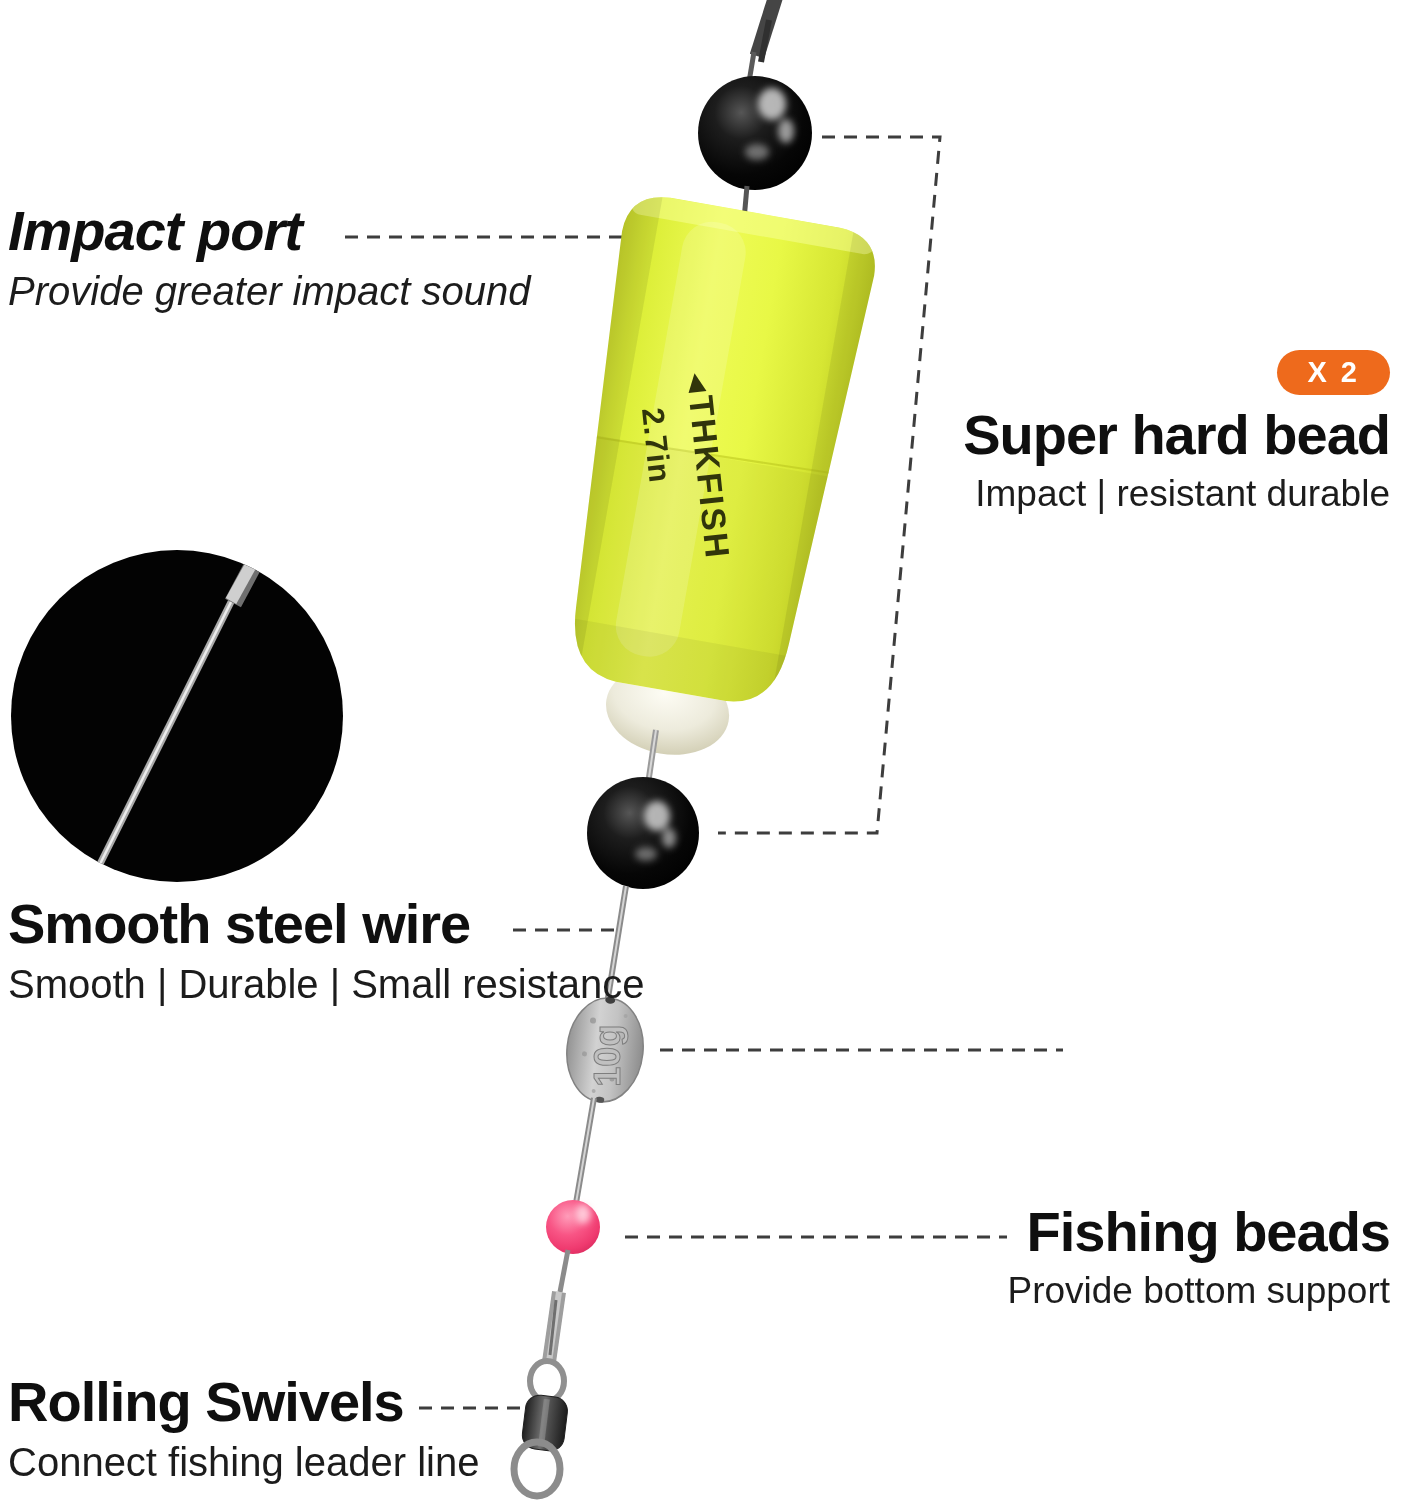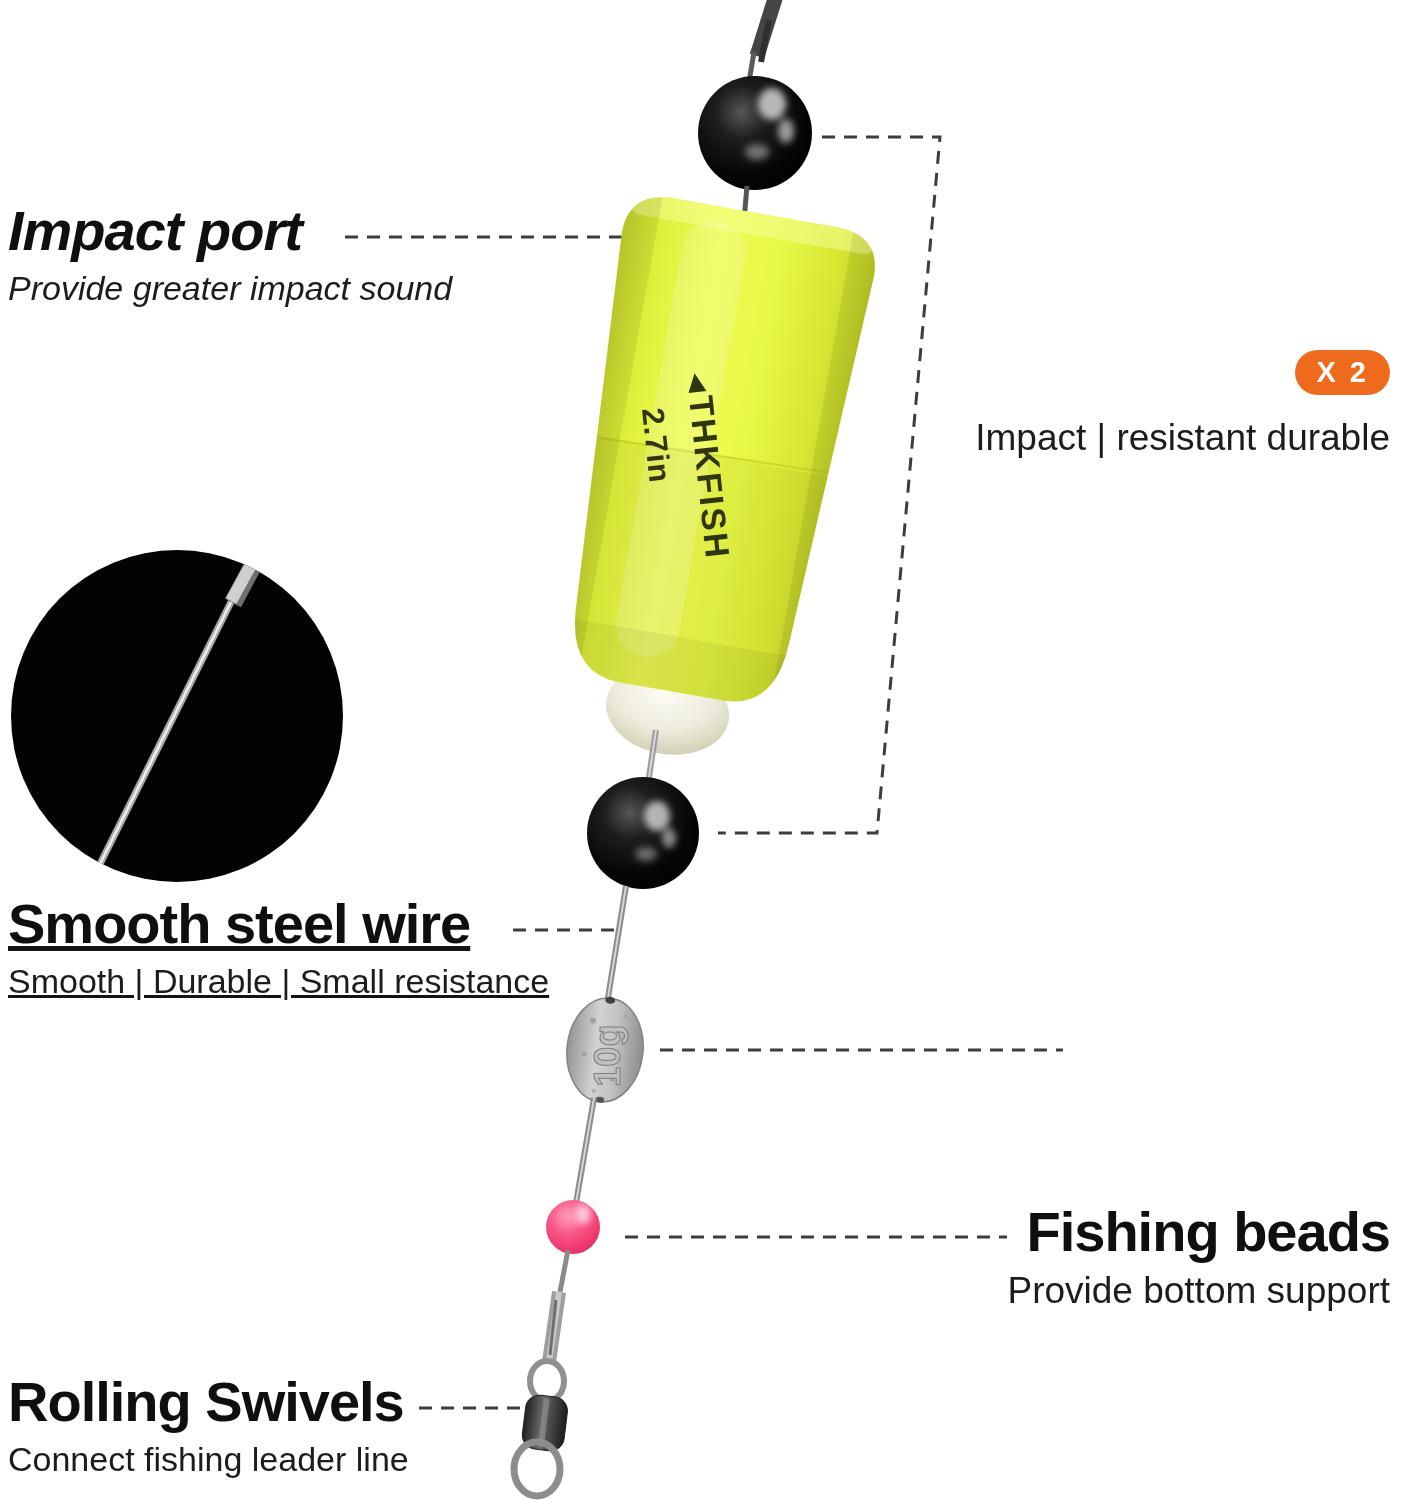--- a/index.html
+++ b/index.html
@@ -3,31 +3,31 @@
 <meta charset="utf-8">
 <style>
   html,body{margin:0;padding:0;background:#fff;}
   .canvas{
     position:relative;width:1403px;height:1500px;background:#ffffff;
     font-family:"Liberation Sans",sans-serif;overflow:hidden;
   }
   .art{position:absolute;left:0;top:0;}
   .lbl{position:absolute;color:#141414;}
   .lbl .title{font-size:56px;font-weight:700;letter-spacing:-1px;line-height:1.0;color:#0f0f0f;white-space:nowrap;}
-  .lbl .sub{font-size:34px;margin-top:10px;color:#1c1c1c;white-space:nowrap;}
+  .lbl .sub{font-size:40px;margin-top:10px;color:#1c1c1c;white-space:nowrap;}
   .lbl.right{text-align:right;}
   .lbl.right .sub{font-size:37px;}
   .badge{
     display:inline-block;background:var(--accent-orange,#ee6a1c);color:#ffffff;
     font-size:29px;font-weight:700;letter-spacing:3px;
-    padding:6px 21px;border-radius:25px;margin-bottom:12px;
+    padding:6px 30px;border-radius:25px;margin-bottom:12px;
   }
   #lbl-impact{left:8px;top:203px;font-style:italic;}
   #lbl-bead{right:13px;top:350px;}
-  #lbl-wire{left:8px;top:896px;text-decoration:underline;}
+  #lbl-wire{left:8px;top:896px;}
   #lbl-weights{right:13px;top:1014px;}
   #lbl-beads{right:13px;top:1204px;}
   #lbl-swivels{left:8px;top:1374px;}
   text{font-family:"Liberation Sans",sans-serif;}
 </style>
 </head>
 <body>
 
 <div class="canvas">
 
@@ -195,20 +195,21 @@
     </g>
   </svg>
 
   <div class="lbl" id="lbl-impact">
     <div class="title">Impact port</div>
     <div class="sub">Provide greater impact sound</div>
   </div>
 
   <div class="lbl right" id="lbl-bead">
     <span class="badge">X 2</span>
+    <div class="title">Super hard bead</div>
     <div class="sub">Impact | resistant durable</div>
   </div>
 
   <div class="lbl" id="lbl-wire">
     <div class="title">Smooth steel wire</div>
     <div class="sub">Smooth | Durable | Small resistance</div>
   </div>
 
   <div class="lbl right" id="lbl-weights">
   </div>

